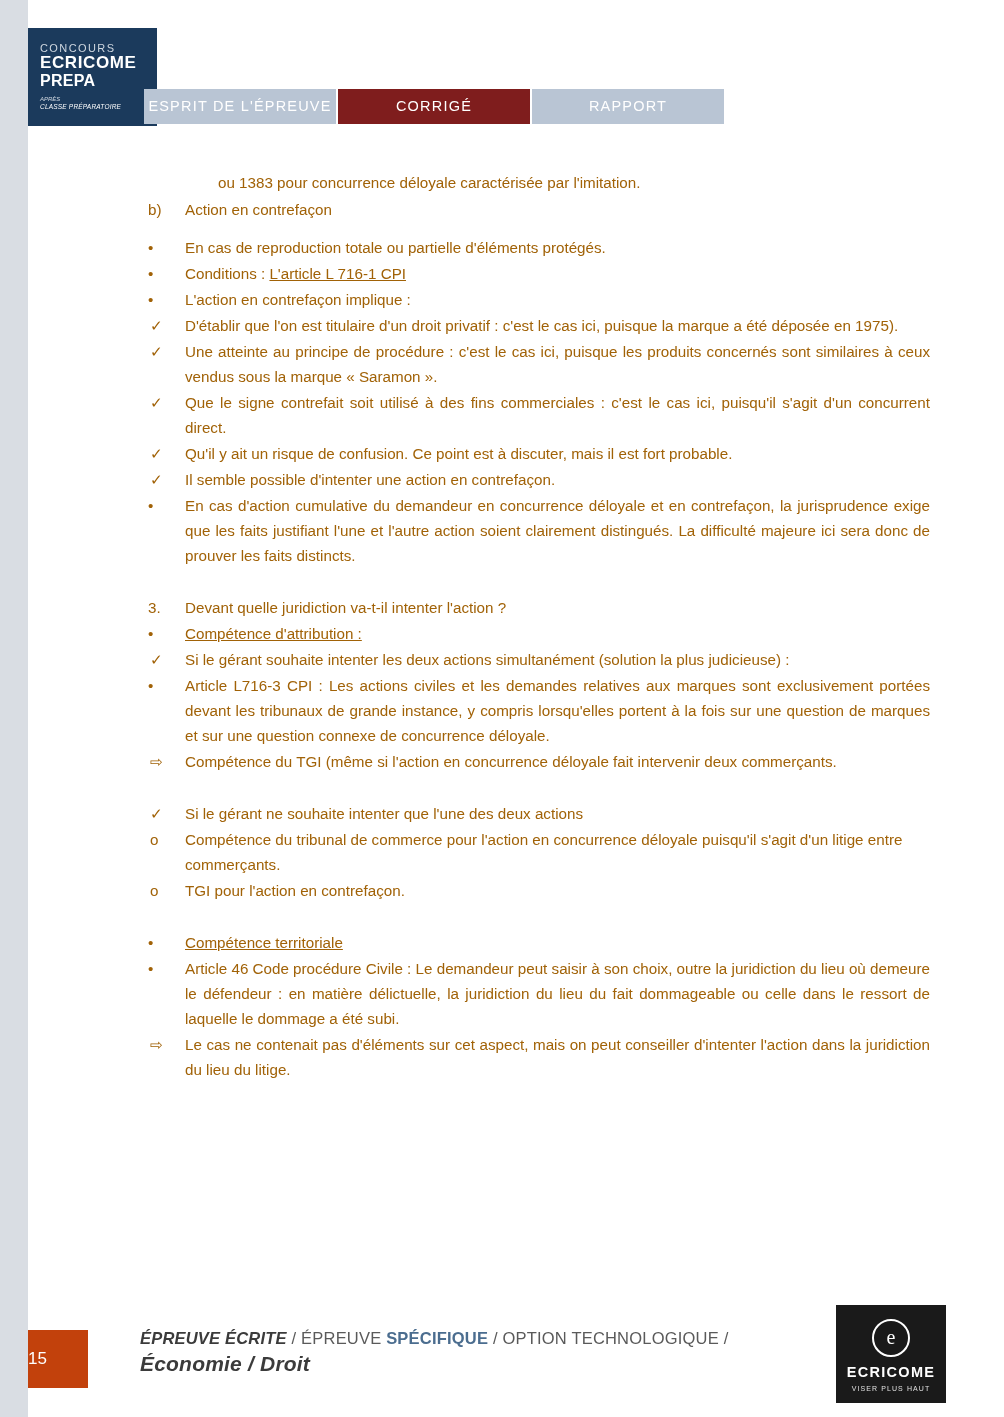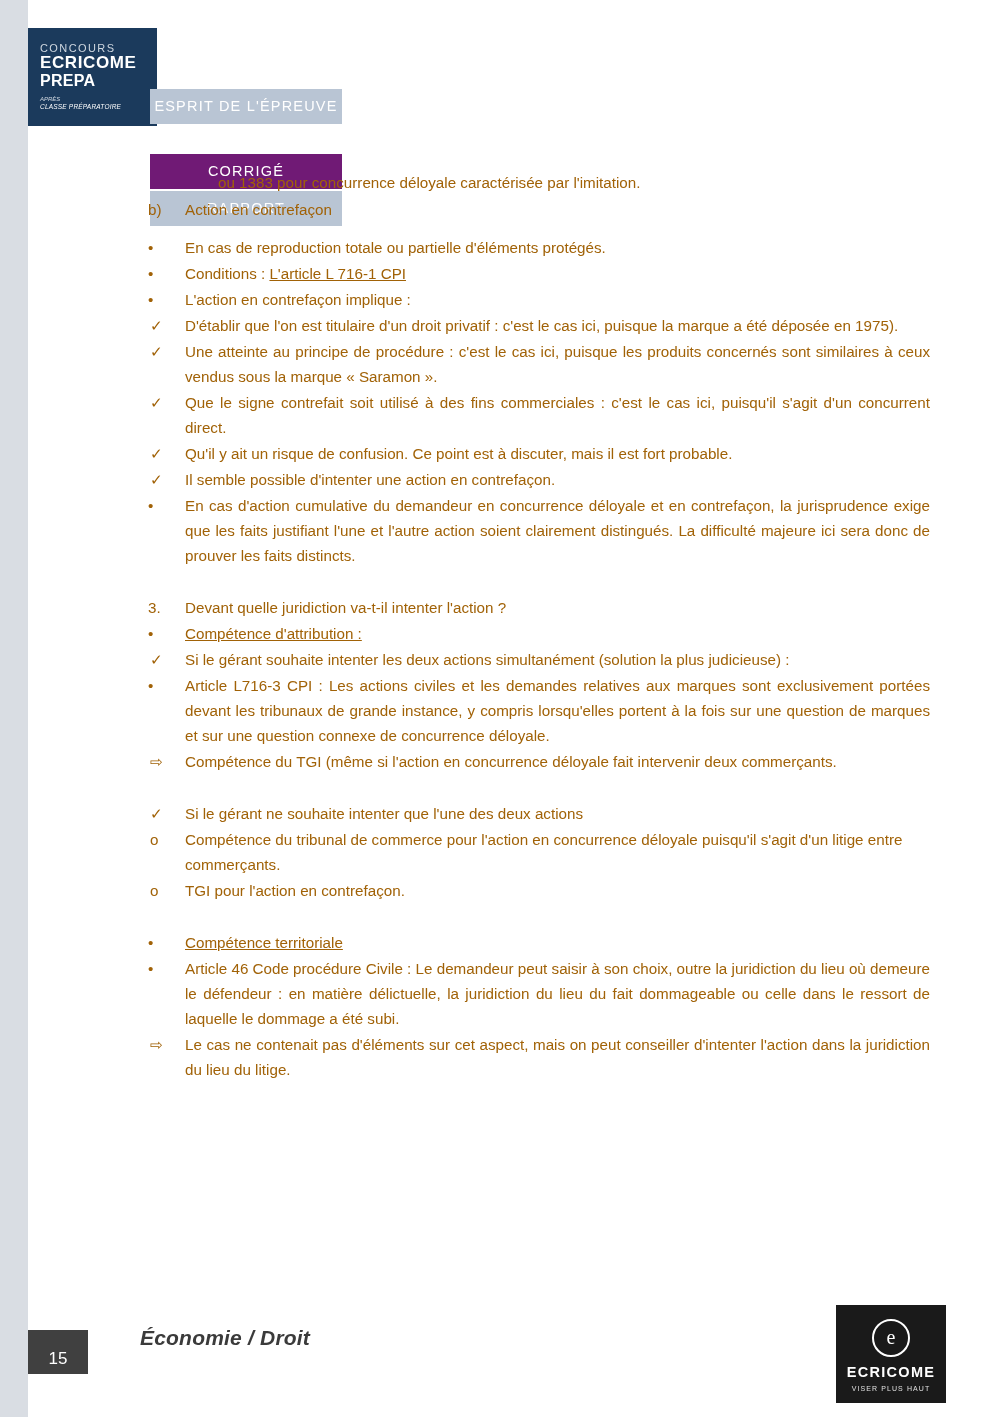--- a/index.html
+++ b/index.html
@@ -68,43 +68,41 @@
     font-size: 6.5px;
     font-style: italic;
     color: #ffffff;
     line-height: 8px;
     letter-spacing: 0.2px;
   }
 
   
   .tabs {
     position: absolute;
-    left: 150px;
+    left: 144px;
     top: 89px;
     display: flex;
     gap: 2px;
-    flex-direction: column;
   }
   .tab {
     height: 35px;
     line-height: 35px;
     text-align: center;
     font-size: 14.5px;
     letter-spacing: 1.2px;
     color: #ffffff;
     background: #b9c5d4;
     box-sizing: border-box;
   }
   .tab.w1 { width: 192px; }
   .tab.w2 { width: 188px; }
   .tab.w3 { width: 192px; }
   .tab.w4 { width: 192px; }
   .tab.active {
-    background: #701a75;
-    margin-top: 28px;
+    background: #7f1d1d;
   }
 
   
   .content {
     position: absolute;
     left: 140px;
     top: 170px;
     width: 790px;
     font-size: 15.2px;
     line-height: 25px;
@@ -134,25 +132,24 @@
   .u { text-decoration: underline; }
   .spacer-lg { height: 26px; }
   .spacer-sm { height: 12px; }
 
   
   .page-num {
     position: absolute;
     left: 28px;
     top: 1330px;
     width: 60px;
-    height: 44px;
-    background: #404040;
+    height: 58px;
+    background: #c2410c;
     color: #ffffff;
     font-size: 17px;
-    text-align: center;
     line-height: 58px;
   }
   .footer-text {
     position: absolute;
     left: 140px;
     top: 1325px;
     font-size: 16.5px;
     color: #5a5a5a;
     line-height: 26px;
     letter-spacing: 0.2px;
@@ -329,20 +326,21 @@
   <div class="row">
     <div class="marker tight">⇨</div>
     <div class="body-text just">Le cas ne contenait pas d'éléments sur cet aspect, mais on peut conseiller d'intenter l'action dans la juridiction du lieu du litige.</div>
   </div>
 
 </div>
 
 <div class="page-num">15</div>
 
 <div class="footer-text">
+  <div><span class="b-italic">ÉPREUVE ÉCRITE</span><span> / </span><span>ÉPREUVE </span><span class="bold-blue">SPÉCIFIQUE</span><span> / </span><span>OPTION TECHNOLOGIQUE /</span></div>
   <div class="footer-line2">Économie / Droit</div>
 </div>
 
 <div class="brand-box">
   <div class="brand-e">e</div>
   <div class="brand-name">ECRICOME</div>
   <div class="brand-tag">VISER PLUS HAUT</div>
 </div>
 
 </body></html>

